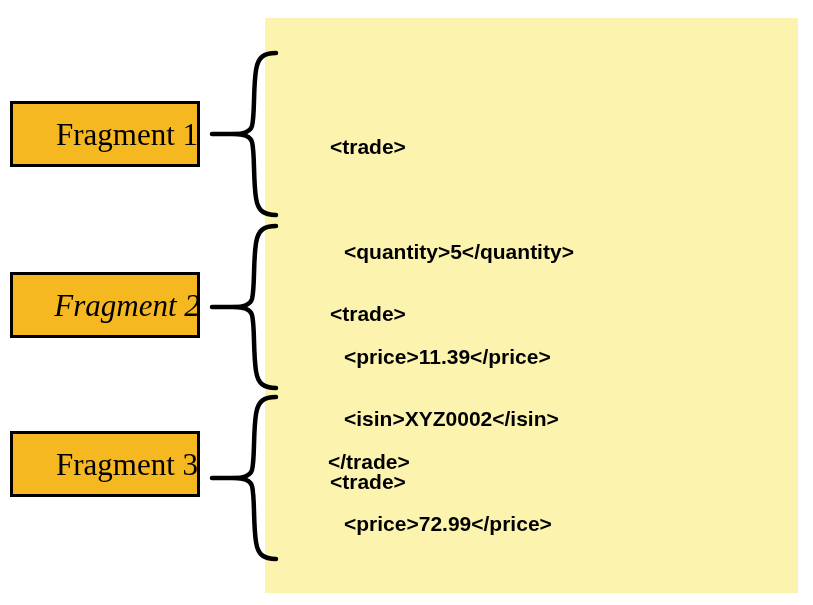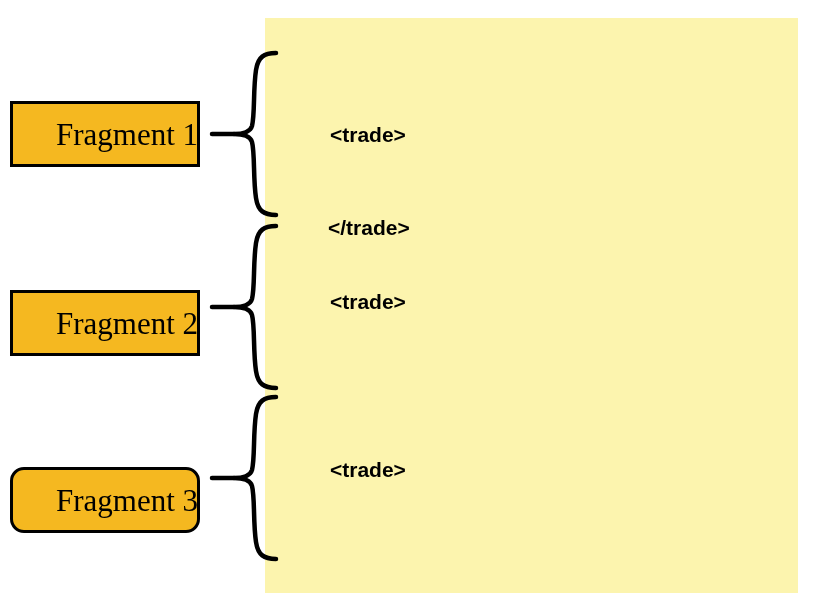--- a/index.html
+++ b/index.html
@@ -49,22 +49,22 @@
   }
   .fragment-box .label {
     font-family: "Liberation Serif", serif;
     font-size: 31px;
     line-height: 31px;
     color: #000000;
     white-space: nowrap;
     letter-spacing: 0px;
   }
   #fragment-box-1 { top: 101px; }
-  #fragment-box-2 { top: 290px; }
-  #fragment-box-3 { top: 467px; border-radius: 14px; }
+  #fragment-box-2 { top: 272px; font-style: italic; }
+  #fragment-box-3 { top: 431px; }
 
   
   .brace {
     position: absolute;
     left: 208px;
     width: 72px;
     height: 172px;
   }
   #brace-1 { top: 48px; }
   #brace-2 { top: 221px; }
@@ -78,21 +78,21 @@
     font-family: "Liberation Sans", sans-serif;
     font-weight: bold;
     font-size: 21px;
     line-height: 31px;
     white-space: pre;
   }
   #xml-block-1 { left: 328px; top: 57px; }
   #xml-block-2 { left: 328px; top: 224px; }
   #xml-block-3 { left: 328px; top: 392px; }
 
-  .xml-line { display: block; height: 31px; }
+  .xml-line { display: block; height: 31px; margin-top: 12px; }
   .xml-line.indent-0 { padding-left: 0px; }
   .xml-line.indent-1 { padding-left: 2px; }
   .xml-line.indent-2 { padding-left: 16px; }
 </style>
 </head>
 <body>
 
 <div id="canvas">
 
   <div class="xml-panel"></div>
@@ -103,36 +103,40 @@
 
   <div class="brace" id="brace-1">
     <svg viewBox="0 0 72 172" xmlns="http://www.w3.org/2000/svg">
       <path d="M 68 5 C 56 5, 50 9, 48 22 C 45 42, 47 66, 44 78 C 42 85, 34 86, 26 86 C 34 86, 42 87, 44 94 C 47 106, 45 130, 48 150 C 50 163, 56 167, 68 167" fill="none" stroke="#000000" stroke-width="4.5" stroke-linecap="round" stroke-linejoin="round"></path>
       <path d="M 26 86 L 4 86" fill="none" stroke="#000000" stroke-width="4.5" stroke-linecap="round"></path>
     </svg>
   </div>
 
   <div class="xml-block" id="xml-block-1">
     <span class="xml-line indent-1">&lt;trade&gt;</span>
+    <span class="xml-line indent-2">&lt;quantity&gt;5&lt;/quantity&gt;</span>
+    <span class="xml-line indent-2">&lt;price&gt;11.39&lt;/price&gt;</span>
     <span class="xml-line indent-0">&lt;/trade&gt;</span>
   </div>
 
   <div class="fragment-box" id="fragment-box-2">
     <span class="label">Fragment 2</span>
   </div>
 
   <div class="brace" id="brace-2">
     <svg viewBox="0 0 72 172" xmlns="http://www.w3.org/2000/svg">
       <path d="M 68 5 C 56 5, 50 9, 48 22 C 45 42, 47 66, 44 78 C 42 85, 34 86, 26 86 C 34 86, 42 87, 44 94 C 47 106, 45 130, 48 150 C 50 163, 56 167, 68 167" fill="none" stroke="#000000" stroke-width="4.5" stroke-linecap="round" stroke-linejoin="round"></path>
       <path d="M 26 86 L 4 86" fill="none" stroke="#000000" stroke-width="4.5" stroke-linecap="round"></path>
     </svg>
   </div>
 
   <div class="xml-block" id="xml-block-2">
     <span class="xml-line indent-1">&lt;trade&gt;</span>
+    <span class="xml-line indent-2">&lt;isin&gt;XYZ0002&lt;/isin&gt;</span>
+    <span class="xml-line indent-2">&lt;price&gt;72.99&lt;/price&gt;</span>
     
     
   </div>
 
   <div class="fragment-box" id="fragment-box-3">
     <span class="label">Fragment 3</span>
   </div>
 
   <div class="brace" id="brace-3">
     <svg viewBox="0 0 72 172" xmlns="http://www.w3.org/2000/svg">

